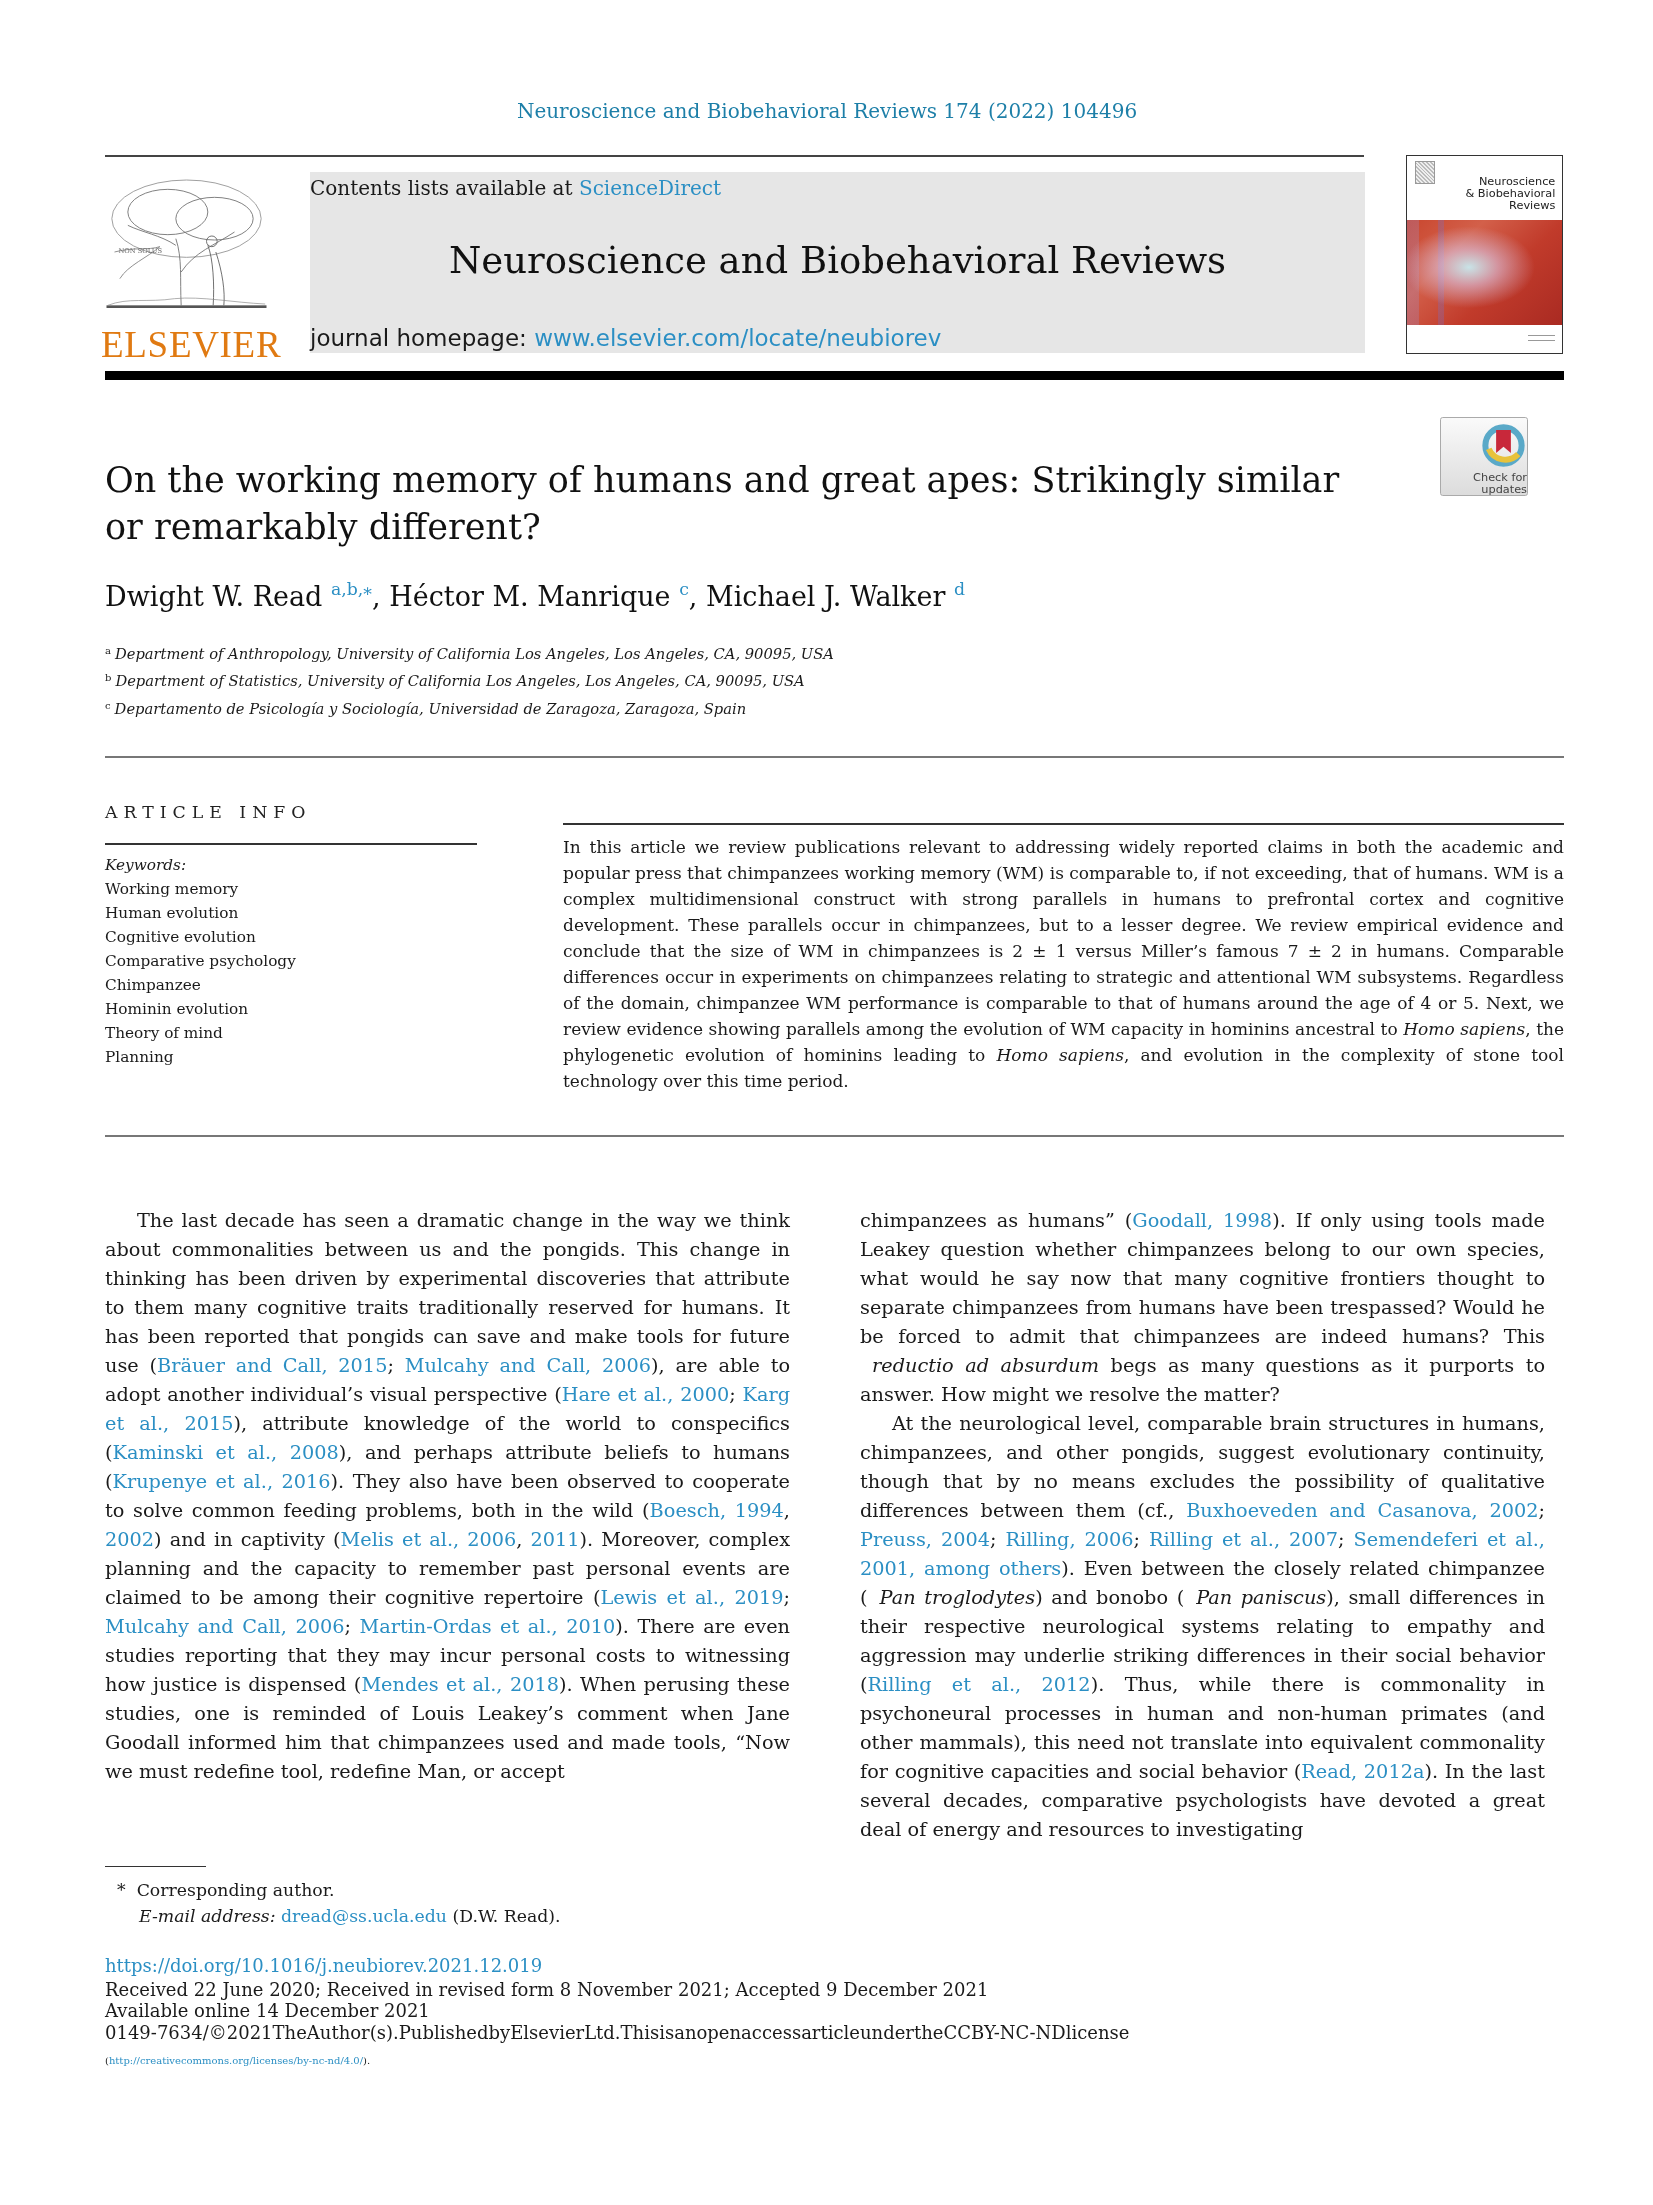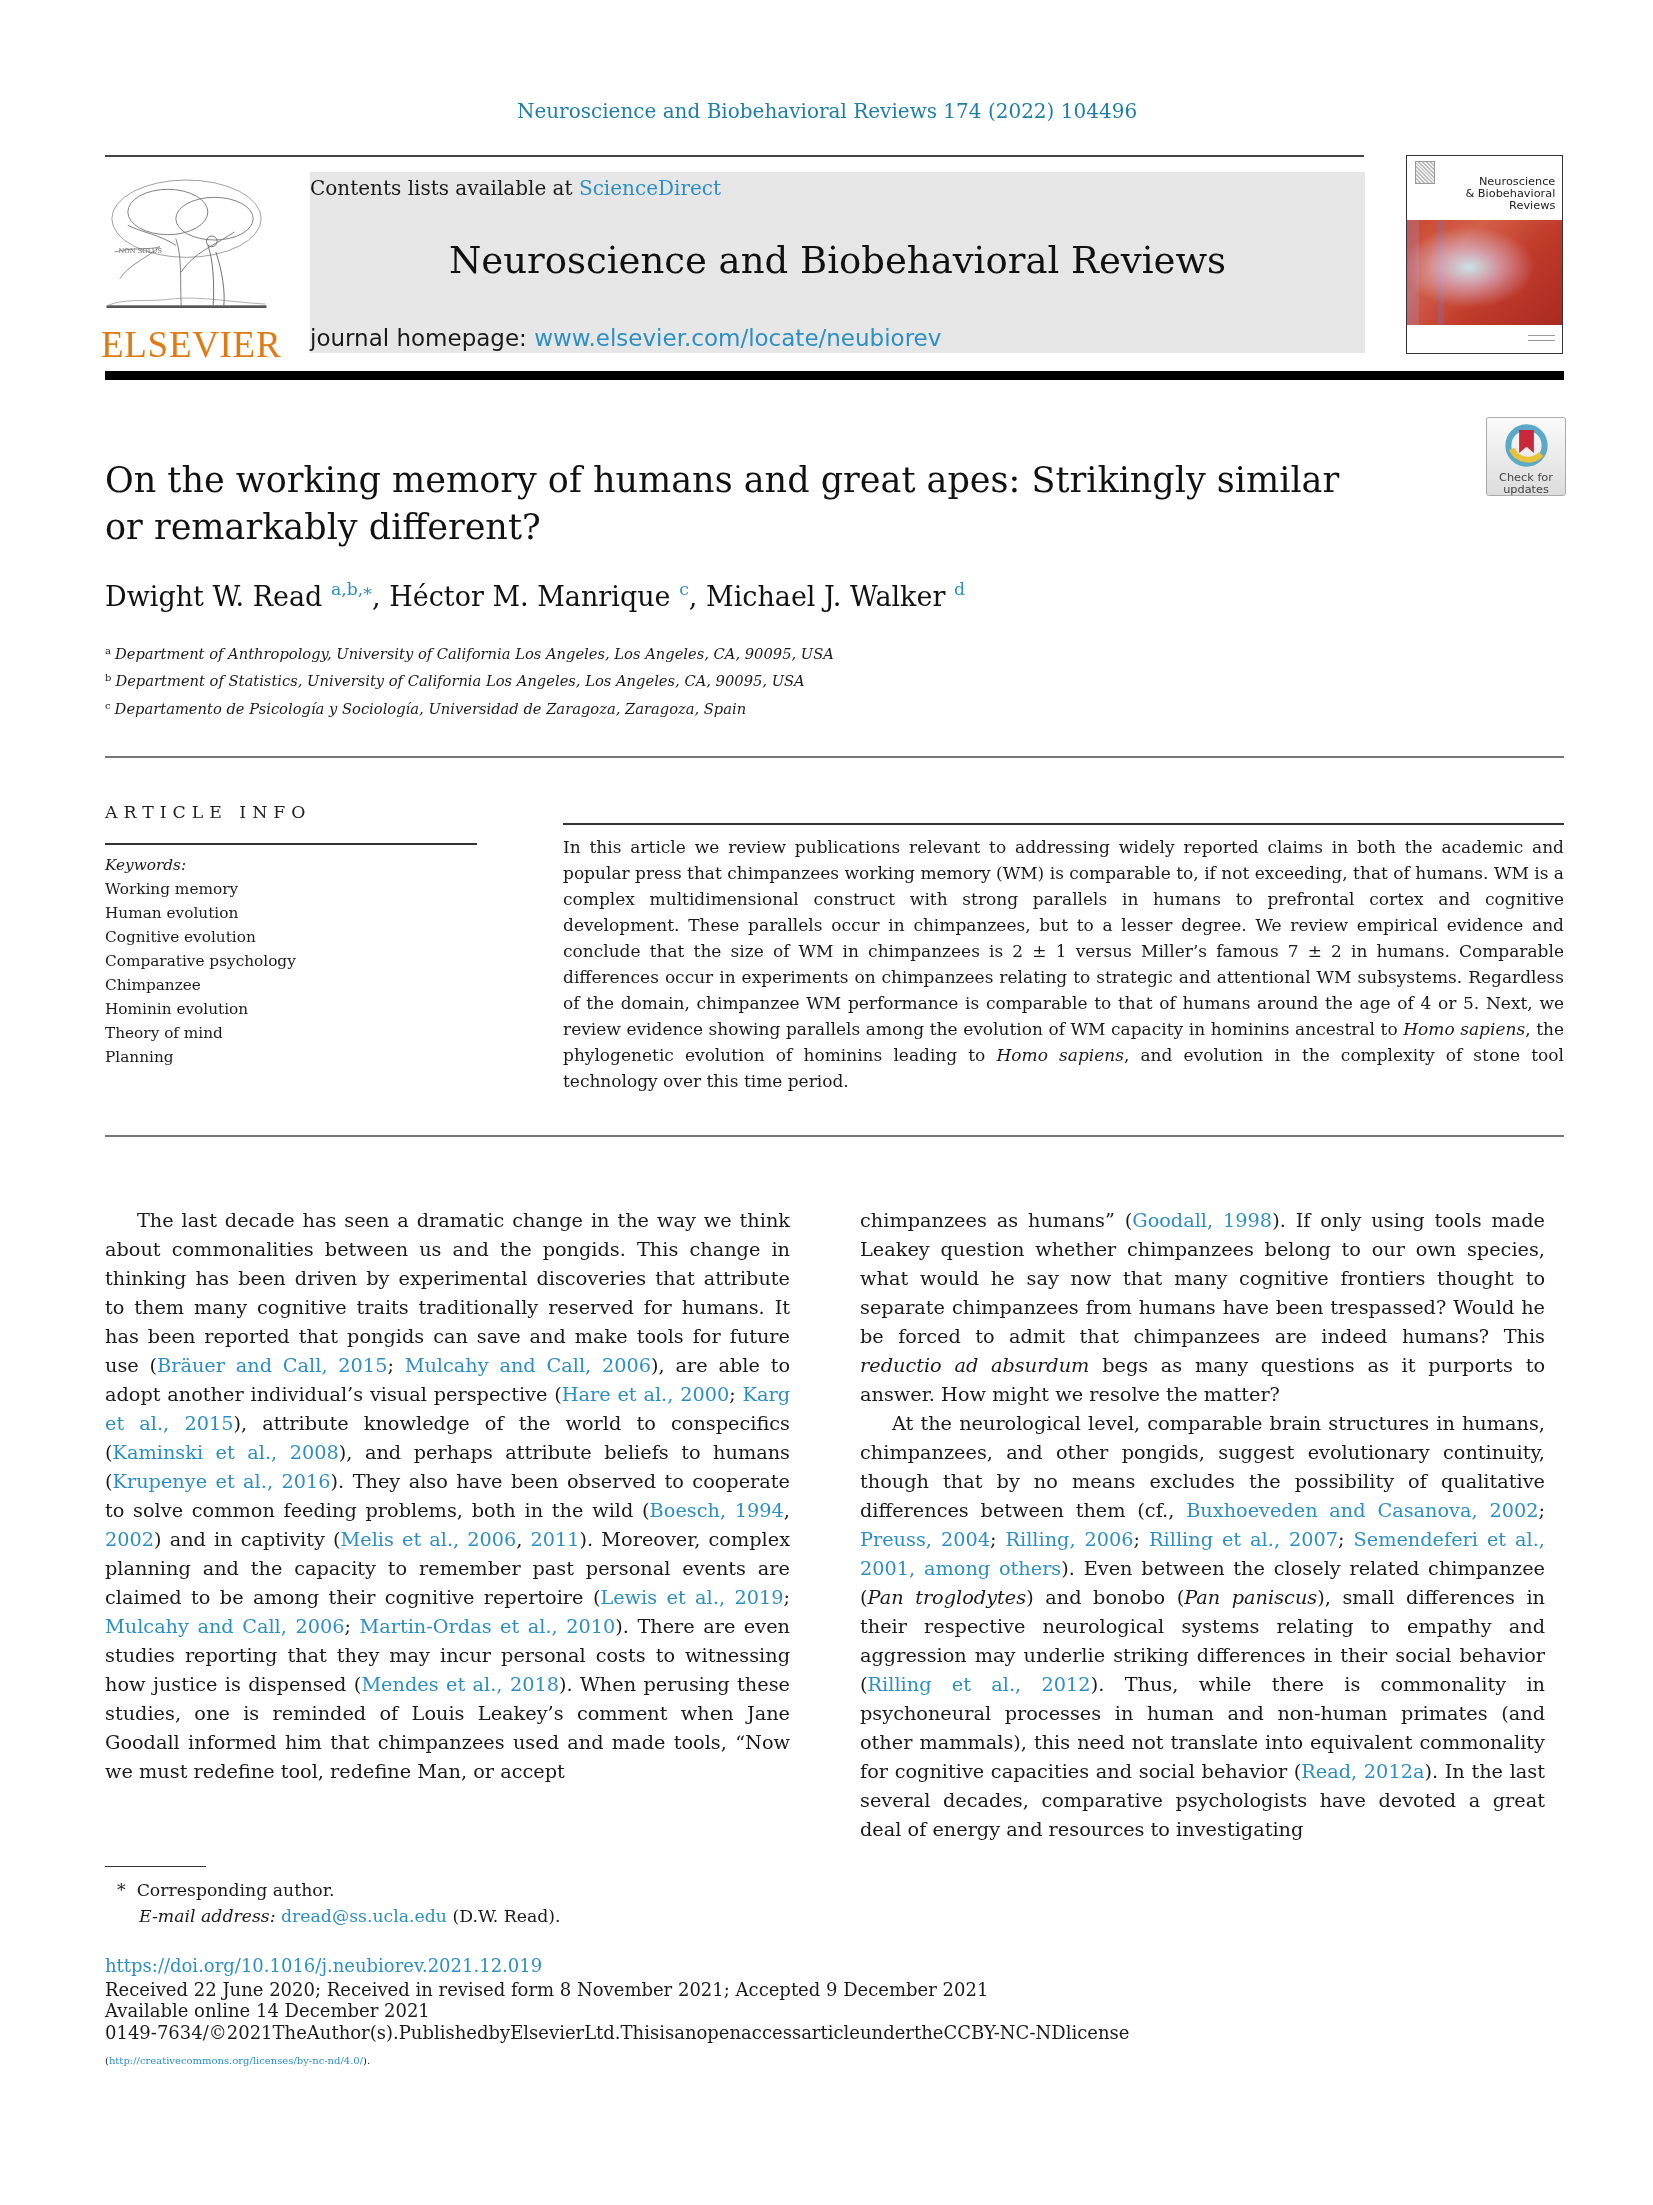--- a/index.html
+++ b/index.html
@@ -29,21 +29,21 @@
     background:
       radial-gradient(ellipse at 40% 45%, rgba(200,235,240,0.95) 0%, rgba(220,200,230,0.6) 22%, rgba(0,0,0,0) 50%),
       linear-gradient(90deg, rgba(160,150,220,0.25) 0 8%, transparent 8% 20%, rgba(120,110,200,0.3) 20% 24%, transparent 24%),
       linear-gradient(135deg, #c9462e 0%, #d3604a 30%, #c13b2b 60%, #a92a22 100%); }
   .cover .cover-foot { position: absolute; bottom: 12px; right: 6.7px; width: 27px; height: 8px; background: repeating-linear-gradient(0deg,#999 0 0.7px,#fff 0.7px 2.7px); }
 
   .rule-thick { top: 371px; left: 105px; width: 1459px; height: 8.7px; background: #000; }
 
   
   .article-title { top: 457px; left: 105px; width: 1240px; font-size: 35px; line-height: 47px; color: #111; }
-  .crossmark { top: 417px; left: 1486px; width: 80px; height: 79px; border: 1.3px solid #aaa; border-radius: 2.7px; background: linear-gradient(180deg,#fafafa,#dcdcdc); text-align: center; }
+  .crossmark { top: 417px; left: 1440px; width: 88px; height: 79px; border: 1.3px solid #aaa; border-radius: 2.7px; background: linear-gradient(180deg,#fafafa,#dcdcdc); text-align: right; }
   .crossmark svg { margin-top: 4px; }
   .crossmark-label { font-family: "DejaVu Sans", sans-serif; font-size: 11.3px; line-height: 12px; color: #444; }
 
   .authors { top: 579px; left: 105px; font-size: 27px; color: #111; }
   .authors sup { color: #2b8fc4; font-size: 17.3px; vertical-align: 10.7px; }
 
   .affils { top: 639px; left: 105px; font-size: 14.7px; line-height: 24px; font-style: italic; }
   .affils sup { font-style: normal; font-size: 10px; vertical-align: 5.3px; margin-right: 4px; }
 
   .rule-gray { left: 105px; width: 1459px; height: 2px; background: #777; }
@@ -61,21 +61,21 @@
   .abs-text i { font-style: italic; }
 
   
   .col { width: 685px; font-size: 19.3px; line-height: 29px; text-align: justify; }
   .col-left { top: 1206px; left: 105px; }
   .col-right { top: 1206px; left: 860px; }
   .sec-title { font-weight: bold; font-size: 19.3px; margin-bottom: 29px; }
   .sec-title .num { margin-right: 9.3px; }
   .para { text-indent: 32px; }
   .para.cont { text-indent: 0; }
-  .col i { font-style: italic; }
+  .col i { font-style: italic; margin-left: 12px; }
 
   
   .fn-rule { top: 1866px; left: 105px; width: 101px; height: 1.3px; background: #333; }
   .footnote { left: 105px; font-size: 17.3px; line-height: 27px; }
   .footnote i { font-style: italic; }
   .pubinfo { left: 105px; font-size: 18px; line-height: 24px; }
   .license-line { left: 105px; width: 1459px; font-size: 18px; line-height: 24px; display: flex; justify-content: flex-start; }
   .license-url { left: 105px; font-size: 10px; }
 </style>
 </head>

